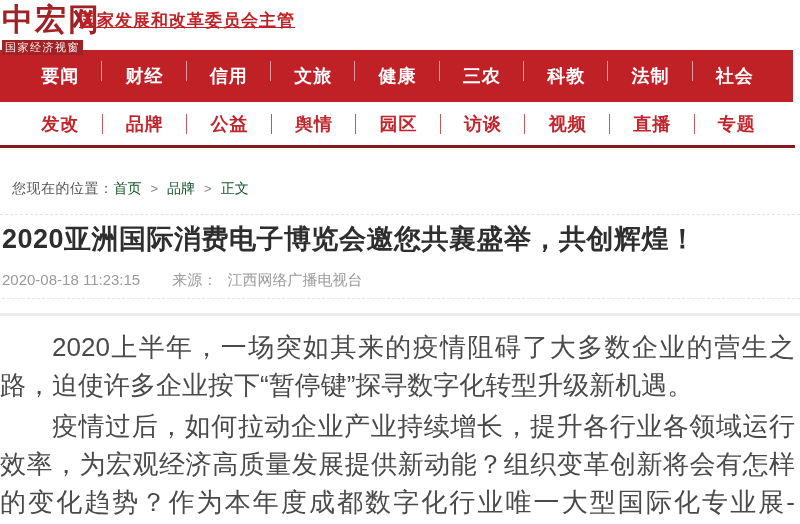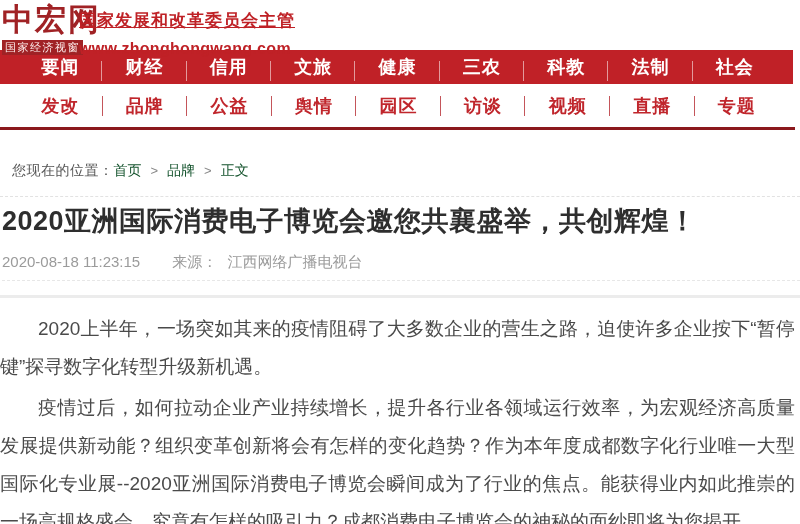--- a/index.html
+++ b/index.html
@@ -22,21 +22,21 @@
     display: inline-block; background: #a02225; color: #ffefee;
     font-size: 11px; line-height: 13px; padding: 1px 3px;
     letter-spacing: 1.5px; margin-top: 2px;
   }
   .header-info { position: absolute; left: 79px; top: 9px; }
   .supervisor { color: #bf2126; font-size: 17px; font-weight: bold; letter-spacing: 1px; text-decoration: underline; }
   .website { color: #bf2126; font-size: 16px; font-weight: bold; margin-top: 8px; letter-spacing: .3px; }
 
   
   .nav-primary {
-    height: 34px; background: #c02127; margin-right: 7px;
+    height: 52px; background: #c02127; margin-right: 7px;
     display: flex; align-items: stretch; padding: 0 16px 0 18px;
   }
   .nav1-item {
     flex: 1; display: flex; align-items: center; justify-content: center;
     color: #fff; font-size: 18px; font-weight: bold; text-decoration: none;
     position: relative; letter-spacing: 1px; cursor: pointer;
   }
   .nav1-item:not(:last-child)::after {
     content: ""; position: absolute; right: 0; top: 11px;
     width: 1px; height: 20px; background: rgba(255,255,255,.55);
@@ -76,35 +76,34 @@
   .article-meta {
     margin: 12px 0 0 2px; padding-bottom: 8px;
     font-size: 15px; color: #9b9b9b;
     border-bottom: 1px dashed #e7e7e7;
   }
   .meta-datetime { margin-right: 28px; }
   .meta-source-label { margin-right: 6px; }
   .content-topline { height: 3px; background: #ececec; margin-top: 14px; }
   .article-body { margin-top: 12px; padding-right: 5px; }
   .article-body p {
-    margin: 0 0 3px; font-size: 19px; line-height: 38px;
+    margin: 0 0 3px; font-size: 26px; line-height: 38px;
     color: #4a4a4a; text-indent: 2em; text-align: justify;
   }
 </style>
 </head>
 <body>
 
 <header class="site-header">
   <div class="logo-block">
     <div class="logo-text">中宏网</div>
     <div class="logo-tagline">国家经济视窗</div>
   </div>
   <div class="header-info">
     <div class="supervisor">国家发展和改革委员会主管</div>
-    <div class="website">www.zhonghongwang.com</div>
   </div>
 </header>
 
 <nav class="nav-primary">
 
     <a class="nav1-item">要闻</a>
 
     <a class="nav1-item">财经</a>
 
     <a class="nav1-item">信用</a>

